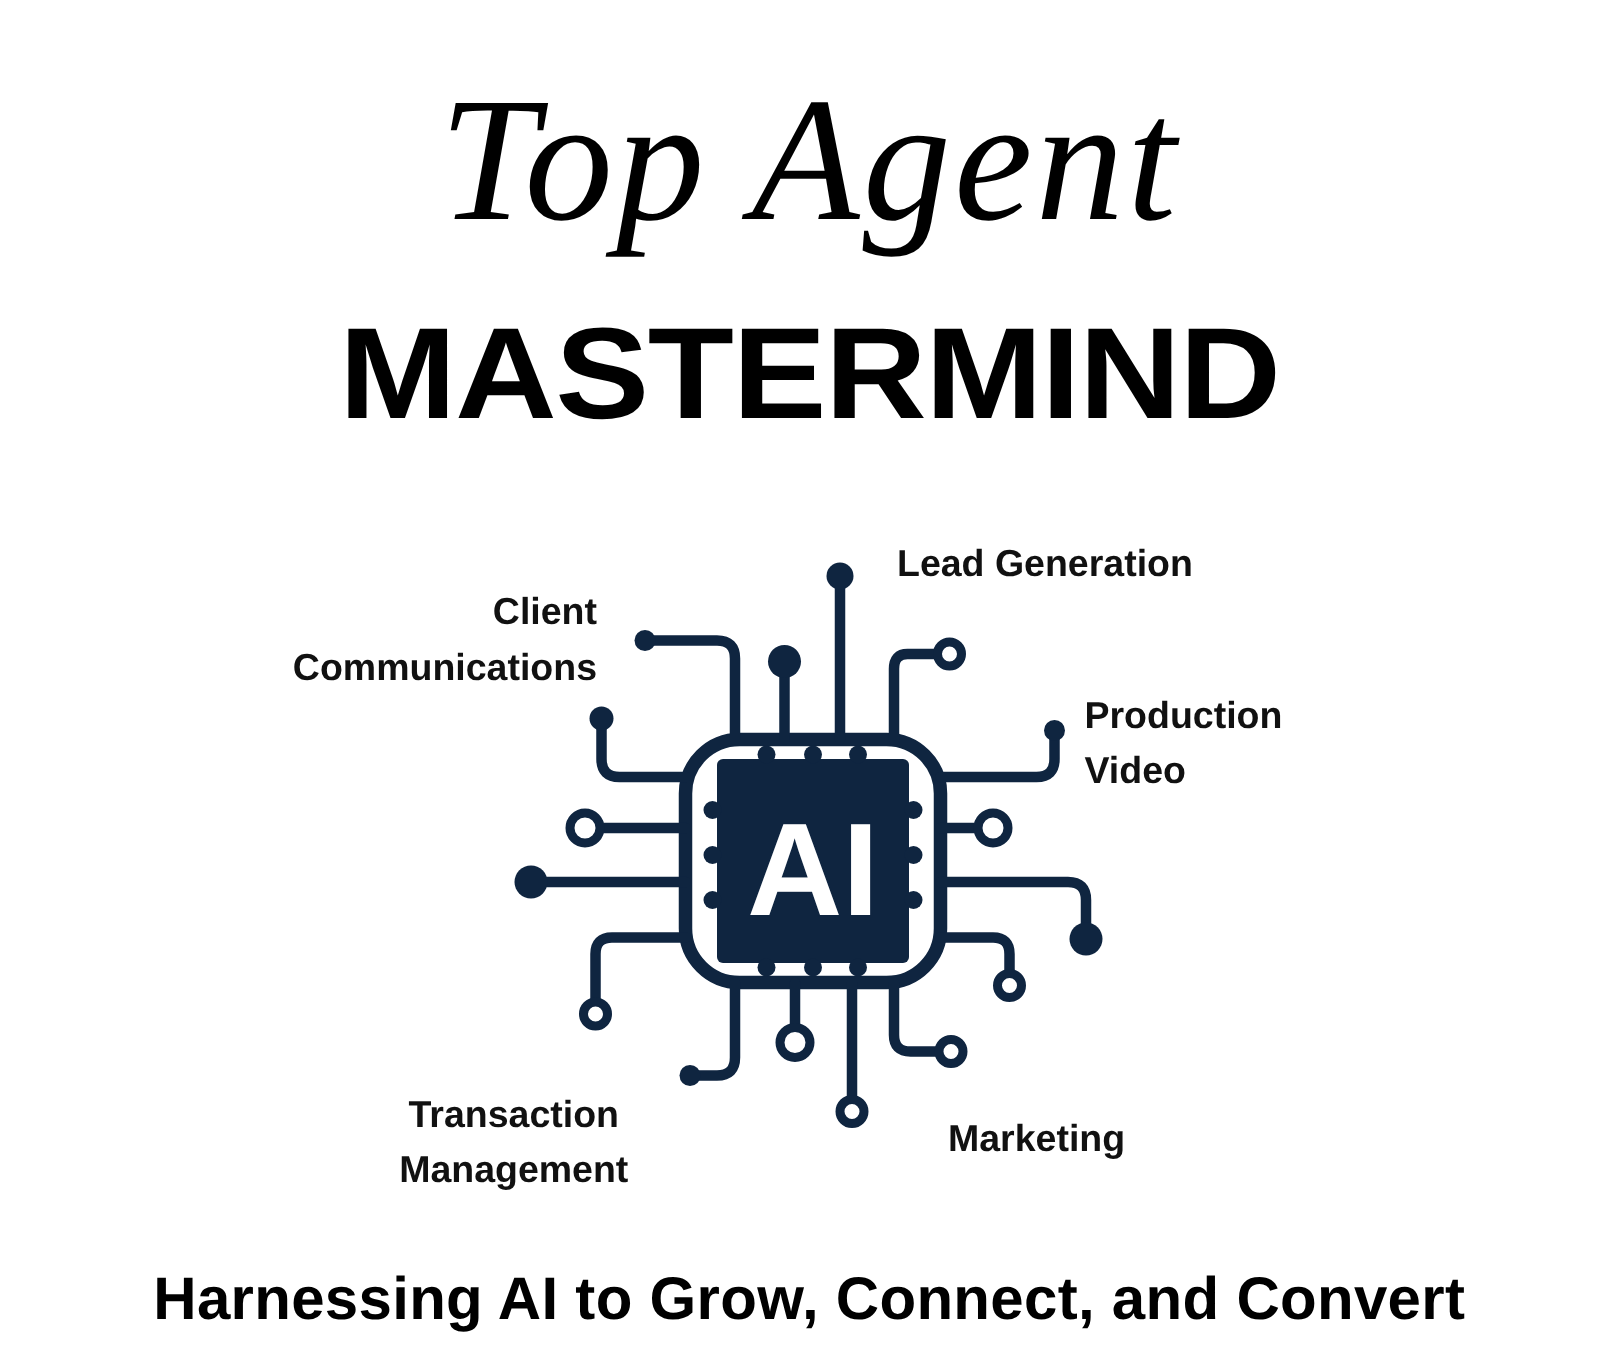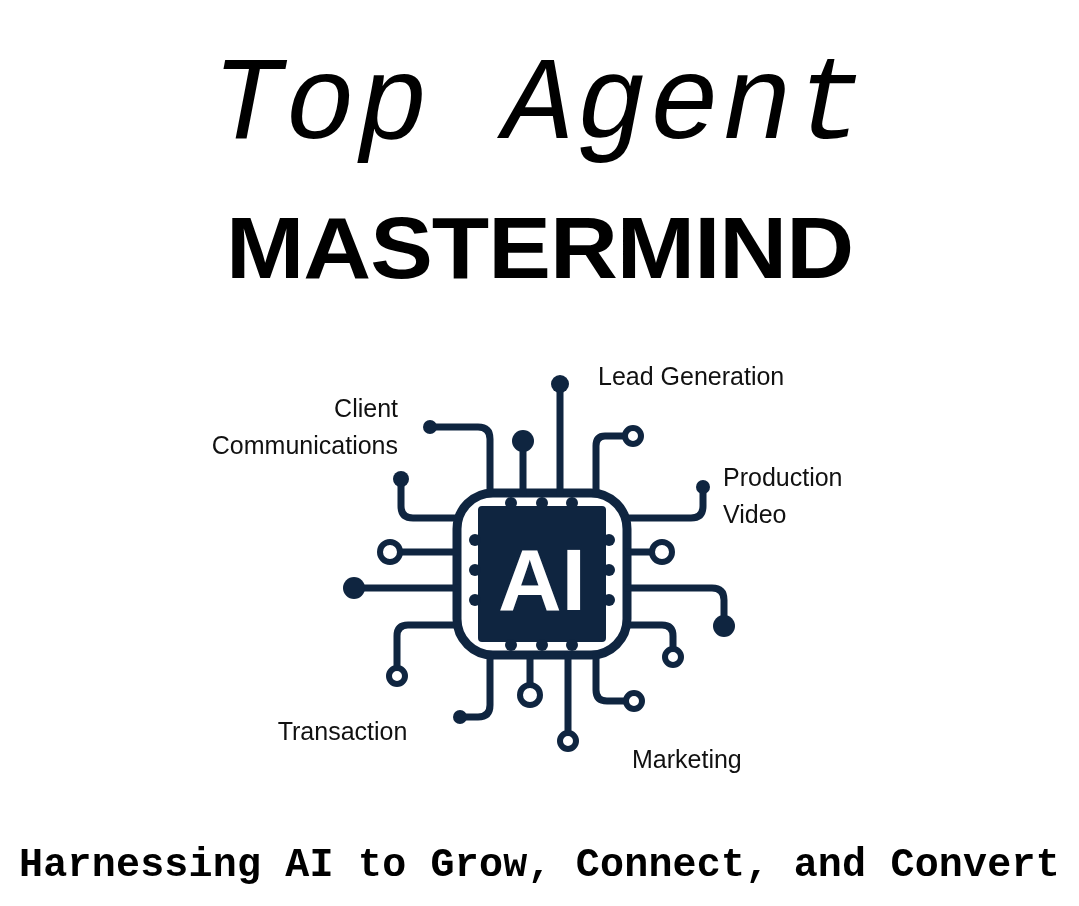--- a/index.html
+++ b/index.html
@@ -1,35 +1,35 @@
 <!DOCTYPE html>
 <html><head>
   <meta charset="utf-8">
   <style>
     html, body { margin: 0; padding: 0; background: #ffffff; }
     body { width: 1079px; height: 906px; position: relative; overflow: hidden; }
     .script-title {
       position: absolute; left: 0; top: 48px; width: 1079px; text-align: center;
-      font-family: Liberation Mono, monospace; font-style: italic; font-size: 118px;
+      font-family: Liberation Serif, serif; font-style: italic; font-size: 118px;
       color: #000; letter-spacing: 2px; line-height: 1;
     }
     .block-title {
       position: absolute; left: 0; top: 202px; width: 1079px; text-align: center;
       font-family: "Liberation Sans", sans-serif; font-weight: 700; font-size: 94px;
       color: #000; letter-spacing: -1px; line-height: 1; transform: scaleY(0.92);
     }
     .label {
-      position: absolute; font-family: "Liberation Sans", sans-serif; font-weight: 400;
+      position: absolute; font-family: "Liberation Sans", sans-serif; font-weight: 700;
       font-size: 25px; color: #111; line-height: 37px; white-space: nowrap;
     }
     .label.right { text-align: right; }
-    .label.center { text-align: center; }
+    .label.center { text-align: center; margin-top: 12px; }
     .tagline {
       position: absolute; left: 0; top: 838px; width: 1079px; text-align: center;
-      font-family: Liberation Mono, monospace; font-weight: 700; font-size: 40px;
+      font-family: Liberation Sans, sans-serif; font-weight: 700; font-size: 40px;
       color: #000; line-height: 56px; letter-spacing: 0.2px;
     }
     svg.chip { position: absolute; left: 0; top: 0; }
   </style>
 </head>
 <body>
 
 <div class="script-title">Top Agent</div>
 <div class="block-title">MASTERMIND</div>
 
@@ -109,19 +109,20 @@
   <div>Communications</div>
 </div>
 
 <div class="label" style="left:723px; top:459px;">
   <div>Production</div>
   <div>Video</div>
 </div>
 
 <div class="label center" style="left:240px; top:713px; width:205px;">
   <div>Transaction</div>
+  <div>Management</div>
 </div>
 
 <div class="label" style="left:632px; top:741px;">
   <span>Marketing</span>
 </div>
 
 <div class="tagline">Harnessing AI to Grow, Connect, and Convert</div>
 
 </body></html>

